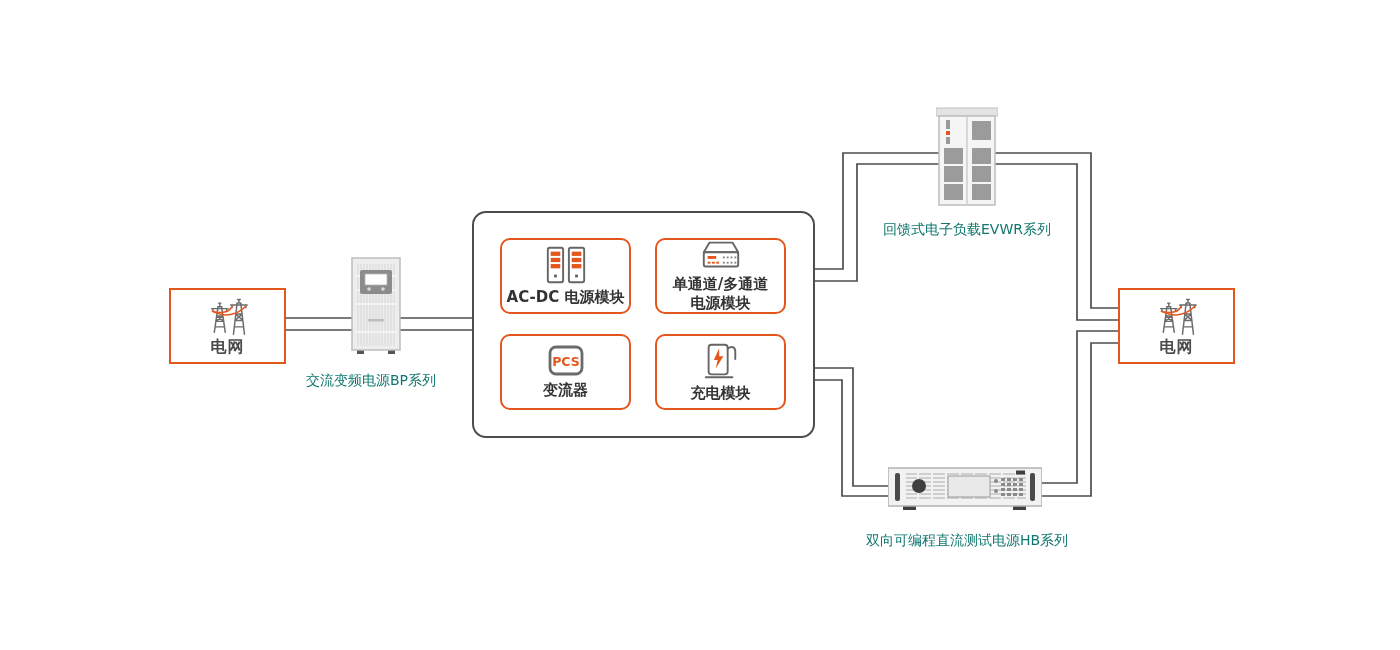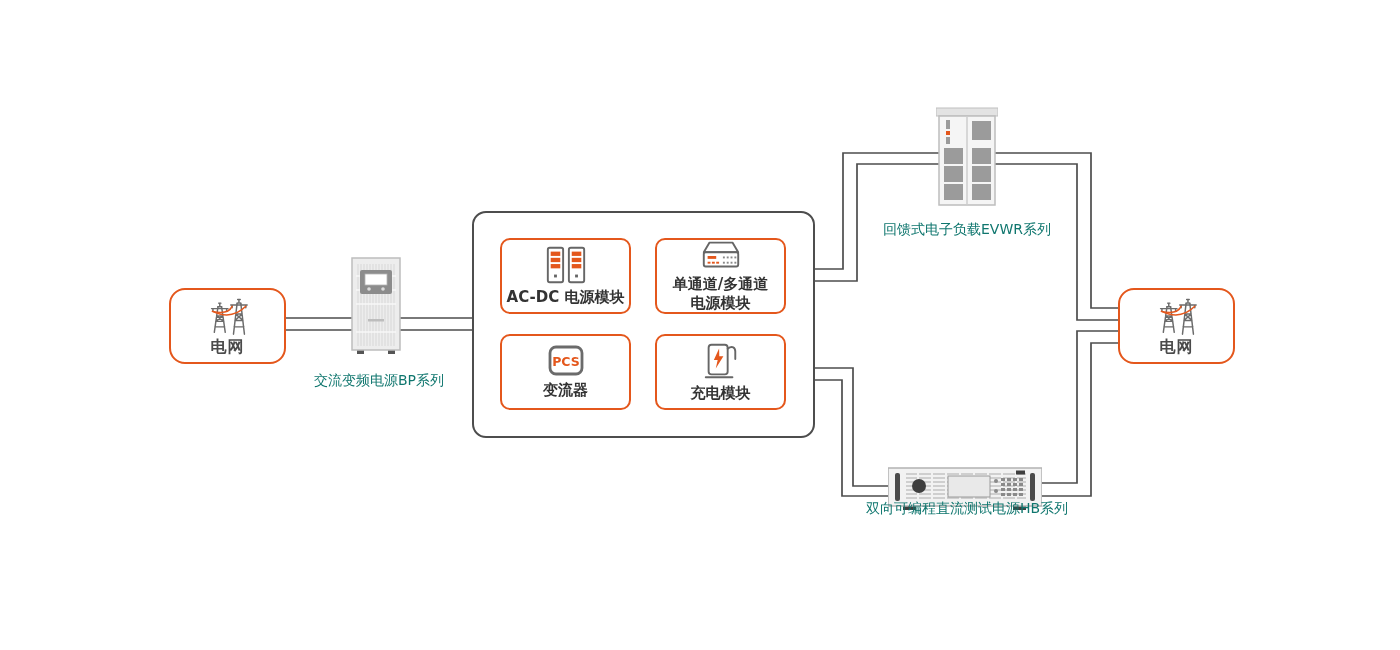--- a/index.html
+++ b/index.html
@@ -7,21 +7,21 @@
     position:relative;width:1400px;height:650px;background:#ffffff;overflow:hidden;
     font-family:"DejaVu Sans","Liberation Sans",sans-serif;
   }
   
   .connectors{position:absolute;left:0;top:0;width:1400px;height:650px;z-index:1;}
   
   .equip{position:absolute;z-index:2;}
   
   .node-box{
     position:absolute;z-index:3;background:#ffffff;
-    border:2px solid #e4571c;border-radius:16px;
+    border:2px solid #e4571c;border-radius:0;
     display:flex;flex-direction:column;align-items:center;justify-content:center;
   }
   .grid-node{left:169px;top:288px;width:113px;height:72px;}
   .grid-node.right{left:1118px;}
   .grid-label{font-size:16px;font-weight:600;color:#4a4a4a;letter-spacing:1px;margin-top:1px;}
   .center-box{
     position:absolute;left:472px;top:211px;width:343px;height:227px;z-index:3;
     background:#ffffff;border:2px solid #4d4d4d;border-radius:14px;box-sizing:border-box;
   }
   .module{
@@ -63,21 +63,21 @@
     </g>
     <g stroke="#f7f7f7" stroke-width="1.4">
       <path d="M6,20H46 M6,34H46 M6,48H46 M6,76H46"></path>
     </g>
     <rect x="10" y="14" width="32" height="24" rx="2" fill="#8c8c8c"></rect>
     <rect x="15" y="18" width="22" height="11" fill="#ffffff" stroke="#b5b5b5" stroke-width="0.8"></rect>
     <circle cx="19" cy="33" r="1.8" fill="#dcdcdc"></circle>
     <circle cx="33" cy="33" r="1.8" fill="#dcdcdc"></circle>
     <rect x="18" y="63" width="16" height="2.5" fill="#bdbdbd"></rect>
   </svg>
-  <div class="caption" style="left:379px;top:372px;">交流变频电源BP系列</div>
+  <div class="caption" style="left:371px;top:372px;">交流变频电源BP系列</div>
 
   <svg class="equip" style="left:936px;top:106px;" width="62" height="102" viewBox="0 0 62 102">
     <rect x="0" y="2" width="62" height="8" fill="#e3e3e3" stroke="#c0c0c0" stroke-width="1"></rect>
     <rect x="3" y="10" width="56" height="89" fill="#f5f5f5" stroke="#bdbdbd" stroke-width="1.5"></rect>
     <line x1="31" y1="10" x2="31" y2="99" stroke="#cccccc" stroke-width="1.5"></line>
     <g fill="#9b9b9b">
       <rect x="36" y="15" width="19" height="19"></rect>
       <rect x="36" y="42" width="19" height="16"></rect>
       <rect x="36" y="60" width="19" height="16"></rect>
       <rect x="36" y="78" width="19" height="16"></rect>
@@ -130,21 +130,21 @@
         <rect x="119" y="24" width="4" height="3"></rect>
         <rect x="125" y="24" width="4" height="3"></rect>
         <rect x="131" y="24" width="4" height="3"></rect>
       <rect x="113" y="29" width="4" height="3"></rect>
         <rect x="119" y="29" width="4" height="3"></rect>
         <rect x="125" y="29" width="4" height="3"></rect>
         <rect x="131" y="29" width="4" height="3"></rect>
     </g>
     <rect x="128" y="6.5" width="9" height="4" fill="#3f3f3f"></rect>
   </svg>
-  <div class="caption" style="left:967px;top:500px;">双向可编程直流测试电源HB系列</div>
+  <div class="caption" style="left:967px;top:532px;">双向可编程直流测试电源HB系列</div>
 
   <div class="node-box grid-node">
     <svg width="56" height="42" viewBox="0 0 60 46" fill="none" stroke="#6b6b6b" stroke-width="1.6" stroke-linecap="round">
       <path d="M15,42 L19,14 M27,42 L23,14 M17.6,24 H24.4 M16.6,30 H25.4 M15.7,36 H26.3 M17.6,24 L25.4,30 M24.4,24 L16.6,30"></path>
       <path d="M12,16 H30 M13.5,16 V19 M28.5,16 V19 M19,14 H23 M21,14 V10 M19.8,10 H22.2"></path>
       <path d="M36,44 L40,10 M48,44 L44,10 M38.6,22 H45.4 M37.6,29 H46.4 M36.6,36 H47.4 M38.6,22 L46.4,29 M45.4,22 L37.6,29"></path>
       <path d="M33,12 H51 M34.5,12 V15 M49.5,12 V15 M40,10 H44 M42,10 V6 M40.6,6 H43.4"></path>
       <g stroke="#e4571c">
         <path d="M13,19 Q30,23 34.5,13.5"></path>
         <path d="M13,19 Q34,29 49.5,13.5"></path>

